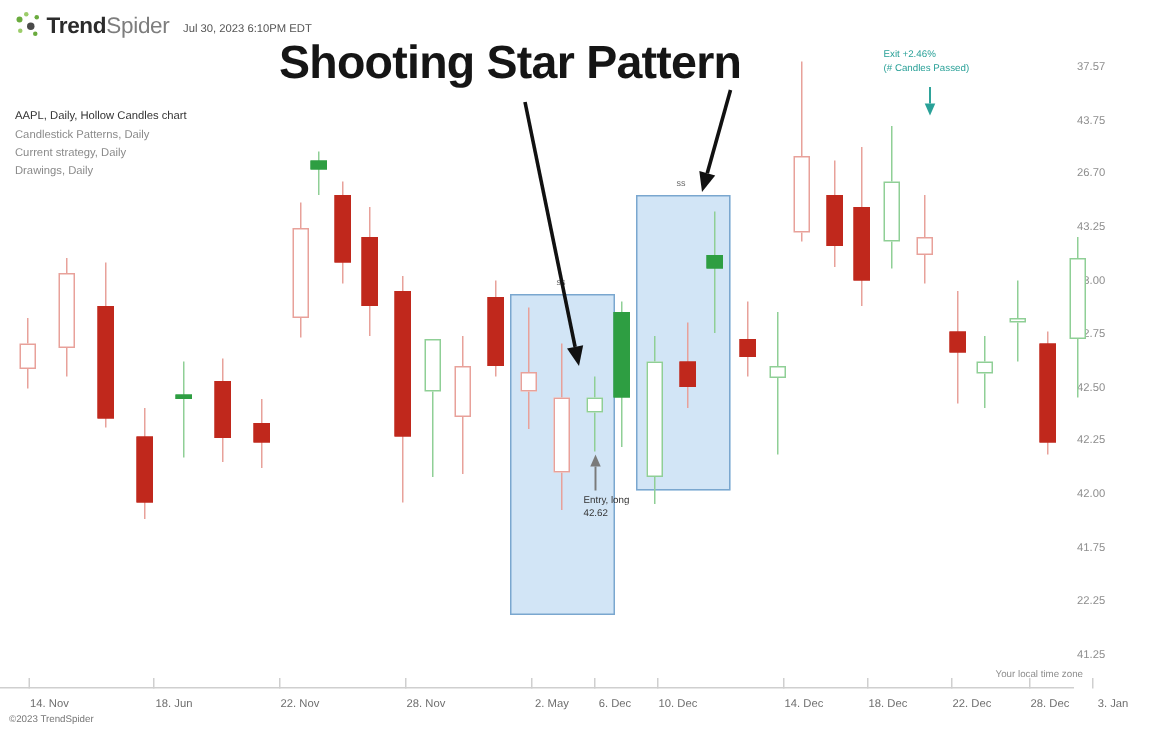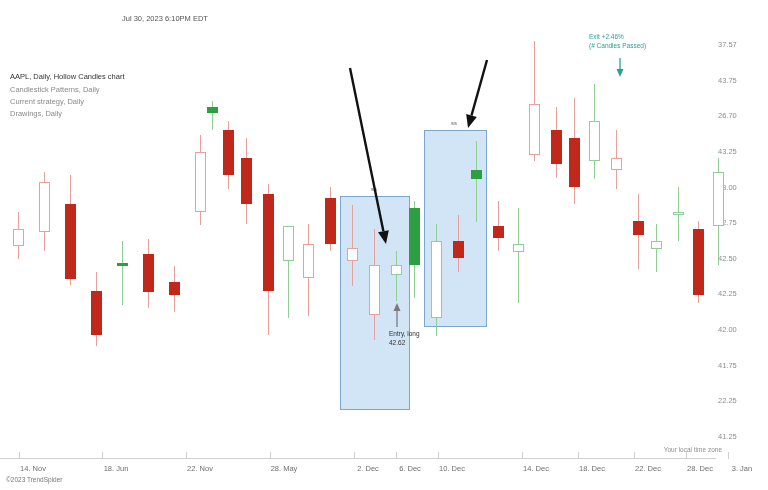--- a/index.html
+++ b/index.html
@@ -66,30 +66,42 @@
   .ann{position:absolute;font-size:6.5px;line-height:1.35;}
   .ann.entry{color:#333;}
   .ann.exit{color:#2aa198;}
   .arrow-svg{position:absolute;left:0;top:0;pointer-events:none;}
 </style>
 </head>
 <body>
 
 <div id="root">
 
+  <div class="brandbar">
+    <span class="ts-dots">
+      <i></i>
+        <i></i>
+        <i></i>
+        <i></i>
+        <i></i>
+        <i></i>
+    </span>
+    <span class="ts-name"><b>Trend</b><span class="light">Spider</span></span>
+  </div>
   <div class="ts-date">Jul 30, 2023 6:10PM EDT</div>
 
 
   <div class="legend">
     <div class="l0">AAPL, Daily, Hollow Candles chart</div>
     <div class="li">Candlestick Patterns, Daily</div>
     <div class="li">Current strategy, Daily</div>
     <div class="li">Drawings, Daily</div>
   </div>
 
+  <div class="chart-title">Shooting Star Pattern</div>
 
   <div class="plot" id="plot">
     <div class="axis-line"></div>
   <div class="ylabel" style="top: 44.2373px;">37.57</div>
       <div class="ylabel" style="top: 79.8305px;">43.75</div>
       <div class="ylabel" style="top: 115.424px;">26.70</div>
       <div class="ylabel" style="top: 151.017px;">43.25</div>
       <div class="ylabel" style="top: 186.61px;">43.00</div>
       <div class="ylabel" style="top: 222.203px;">42.75</div>
       <div class="ylabel" style="top: 257.797px;">42.50</div>
@@ -98,23 +110,23 @@
       <div class="ylabel" style="top: 364.576px;">41.75</div>
       <div class="ylabel" style="top: 400.169px;">22.25</div>
       <div class="ylabel" style="top: 435.763px;">41.25</div>
       <div class="xtick" style="left: 19px;"></div>
       <div class="xlabel" style="left: 33px;">14. Nov</div>
       <div class="xtick" style="left: 102px;"></div>
       <div class="xlabel" style="left: 116px;">18. Jun</div>
       <div class="xtick" style="left: 186px;"></div>
       <div class="xlabel" style="left: 200px;">22. Nov</div>
       <div class="xtick" style="left: 270px;"></div>
-      <div class="xlabel" style="left: 284px;">28. May</div>
+      <div class="xlabel" style="left: 284px;">28. Nov</div>
       <div class="xtick" style="left: 354px;"></div>
-      <div class="xlabel" style="left: 368px;">2. Dec</div>
+      <div class="xlabel" style="left: 368px;">2. May</div>
       <div class="xtick" style="left: 396px;"></div>
       <div class="xlabel" style="left: 410px;">6. Dec</div>
       <div class="xtick" style="left: 438px;"></div>
       <div class="xlabel" style="left: 452px;">10. Dec</div>
       <div class="xtick" style="left: 522px;"></div>
       <div class="xlabel" style="left: 536px;">14. Dec</div>
       <div class="xtick" style="left: 578px;"></div>
       <div class="xlabel" style="left: 592px;">18. Dec</div>
       <div class="xtick" style="left: 634px;"></div>
       <div class="xlabel" style="left: 648px;">22. Dec</div>

